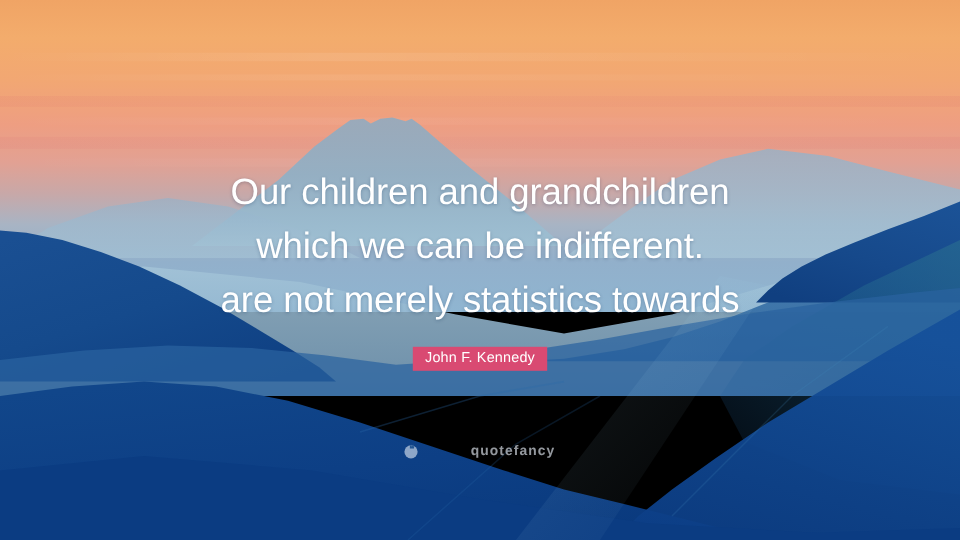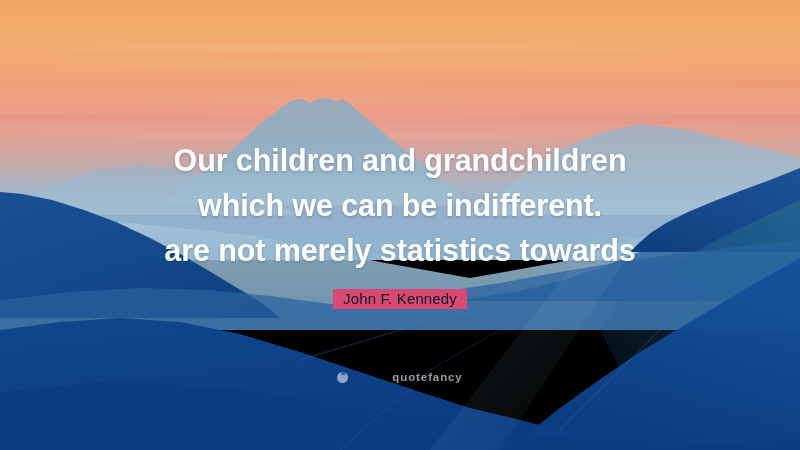--- a/index.html
+++ b/index.html
@@ -28,43 +28,43 @@
     left: 0;
     right: 0;
     top: 138px;
     text-align: center;
     z-index: 10;
   }
   .quote-line {
     display: block;
     font-size: 30.5px;
     line-height: 45px;
-    font-weight: 700;
+    font-weight: 400;
     color: #ffffff;
     letter-spacing: -0.1px;
     text-shadow: 0 1px 3px rgba(10,40,80,0.28);
     white-space: nowrap;
   }
 
   
   .author-wrap {
     position: absolute;
     left: 0;
     right: 0;
     top: 289px;
     text-align: center;
     z-index: 10;
   }
   .author-badge {
     display: inline-block;
     padding: 3px 10px 4px 10px;
-    font-size: 15px;
+    font-size: 12px;
     line-height: 13px;
     font-weight: 400;
-    color: #0f172a;
+    color: #ffffff;
     background: #d94a72;
     letter-spacing: 0.15px;
     white-space: nowrap;
   }
 
   
   .watermark {
     position: absolute;
     left: 0;
     right: 0;

